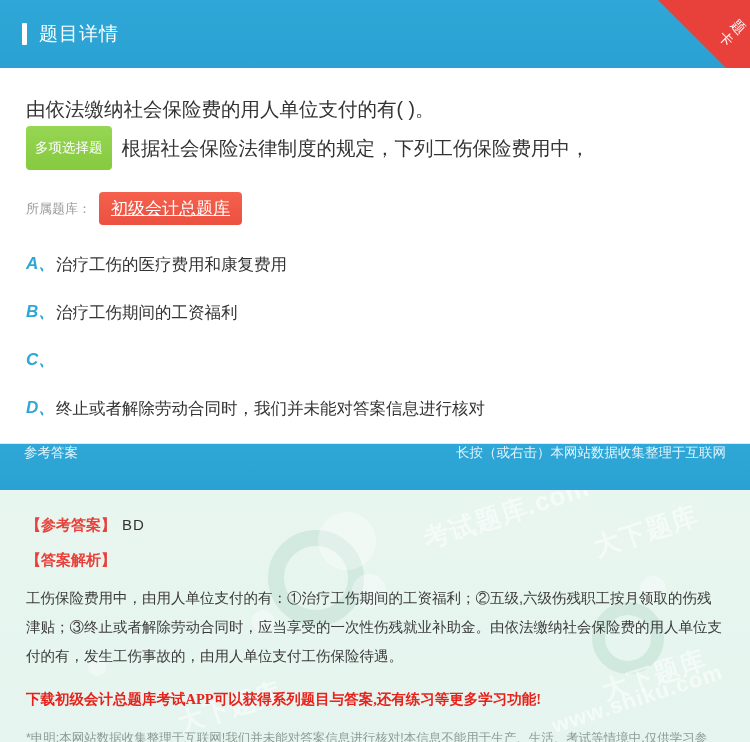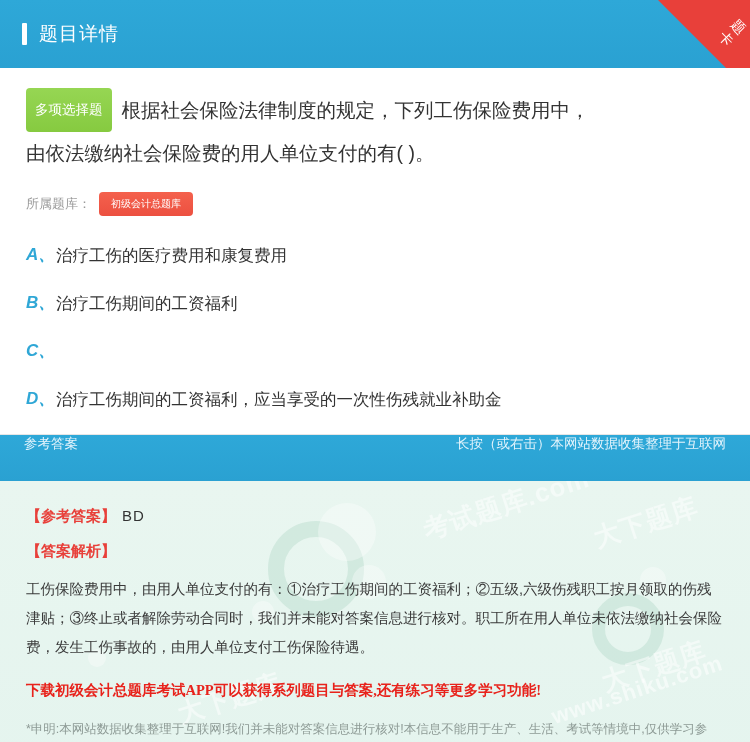--- a/index.html
+++ b/index.html
@@ -105,23 +105,24 @@
     color: #999;
   }
   .bank-label {
     margin-right: 8px;
   }
   .bank-value {
     display: inline-block;
     background: #f15a4a;
     background: linear-gradient(180deg, #f4614d 0%, #ec5040 100%);
     color: #fff;
-    font-size: 10px;
+    font-size: 17px;
     padding: 5px 12px;
     border-radius: 4px;
+    text-decoration: underline;
   }
 
   
   .options {
     padding: 26px 26px 0 26px;
   }
   .option {
     display: flex;
     align-items: flex-start;
     margin-bottom: 22px;
@@ -255,24 +256,24 @@
   <div class="header">
     <div class="header-bar"></div>
     <div class="header-title">题目详情</div>
     <div class="corner-ribbon">
       <div class="tri"></div>
       <div class="ribbon-text">题卡</div>
     </div>
   </div>
 
   <div class="question-wrap">
+    <div class="q-line">由依法缴纳社会保险费的用人单位支付的有( )。</div>
     <div class="q-line">
       <span class="tag-type">多项选择题</span><span>根据社会保险法律制度的规定，下列工伤保险费用中，</span>
     </div>
-    <div class="q-line">由依法缴纳社会保险费的用人单位支付的有( )。</div>
 
     <div class="bank-row">
       <span class="bank-label">所属题库：</span>
       <span class="bank-value">初级会计总题库</span>
     </div>
   </div>
 
   <div class="options">
     <div class="option">
       <div class="opt-letter">A、</div>
@@ -280,21 +281,21 @@
     </div>
     <div class="option">
       <div class="opt-letter">B、</div>
       <div class="opt-text">治疗工伤期间的工资福利</div>
     </div>
     <div class="option">
       <div class="opt-letter">C、</div>
     </div>
     <div class="option">
       <div class="opt-letter">D、</div>
-      <div class="opt-text">治疗工伤期间的工资福利，应当享受的一次性伤残就业补助金</div>
+      <div class="opt-text">终止或者解除劳动合同时，我们并未能对答案信息进行核对</div>
     </div>
   </div>
 
   <div class="divider"></div>
 
   <div class="answer-bar">
     <div class="left">参考答案</div>
     <div class="right">长按（或右击）本网站数据收集整理于互联网</div>
   </div>
 
@@ -312,19 +313,19 @@
     <div class="wm wm-cn" style="left:592px;top:24px;">大下题库</div>
     <div class="wm" style="left:548px;top:196px;">www.shiku.com</div>
     <div class="wm wm-cn" style="left:600px;top:168px;">大下题库</div>
     <div class="wm wm-cn" style="left:176px;top:200px;">大下题库</div>
 
     <div class="analysis-inner">
       <div class="ans-row">
         <span class="key-label">【参考答案】</span><span class="ans-value">BD</span>
       </div>
       <span class="exp-label">【答案解析】</span>
-      <div class="exp-text">工伤保险费用中，由用人单位支付的有：①治疗工伤期间的工资福利；②五级,六级伤残职工按月领取的伤残津贴；③终止或者解除劳动合同时，我们并未能对答案信息进行核对。职工所在用人单位未依法缴纳社会保险费，发生工伤事故的，由用人单位支付工伤保险待遇。</div>
+      <div class="exp-text">工伤保险费用中，由用人单位支付的有：①治疗工伤期间的工资福利；②五级,六级伤残职工按月领取的伤残津贴；③终止或者解除劳动合同时，应当享受的一次性伤残就业补助金。由依法缴纳社会保险费的用人单位支付的有，发生工伤事故的，由用人单位支付工伤保险待遇。</div>
       <div class="promo">下载初级会计总题库考试APP可以获得系列题目与答案,还有练习等更多学习功能!</div>
       <div class="disclaimer">*申明:本网站数据收集整理于互联网!我们并未能对答案信息进行核对!本信息不能用于生产、生活、考试等情境中,仅供学习参考！由此产生任何后果本站不承担责任!</div>
     </div>
   </div>
 
 </div>
 
 </body></html>

